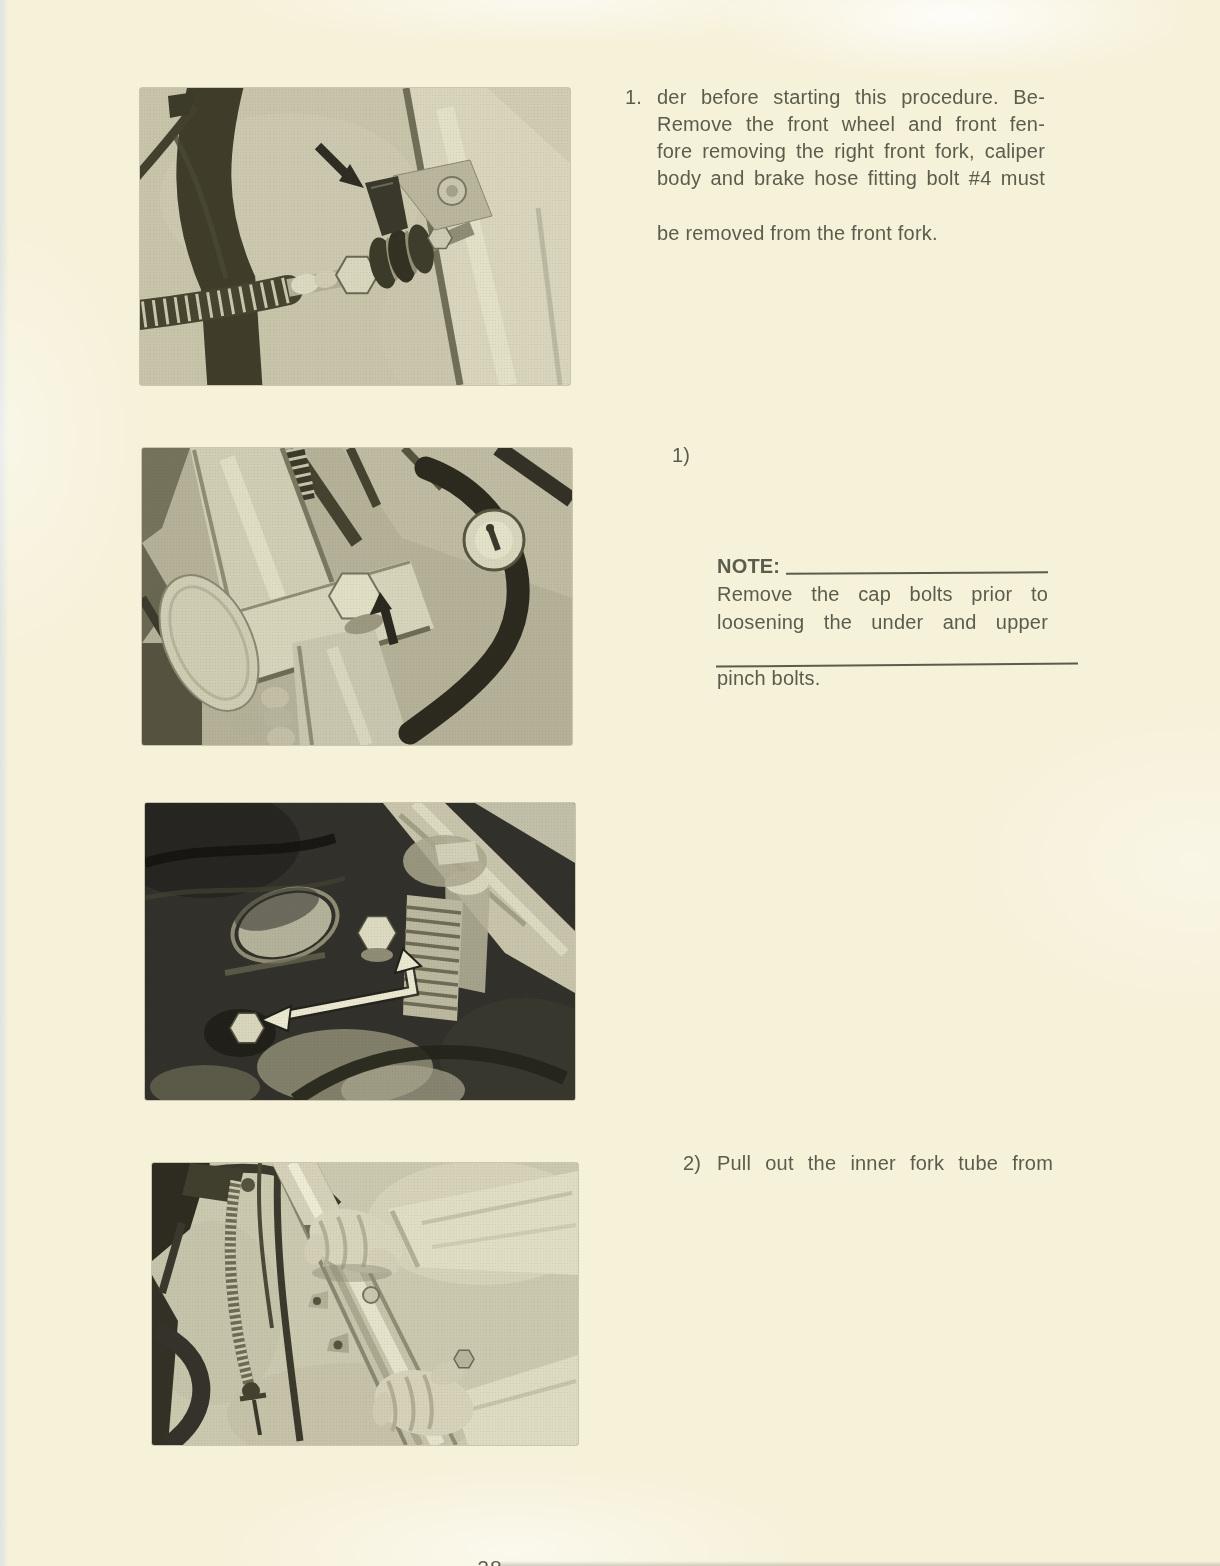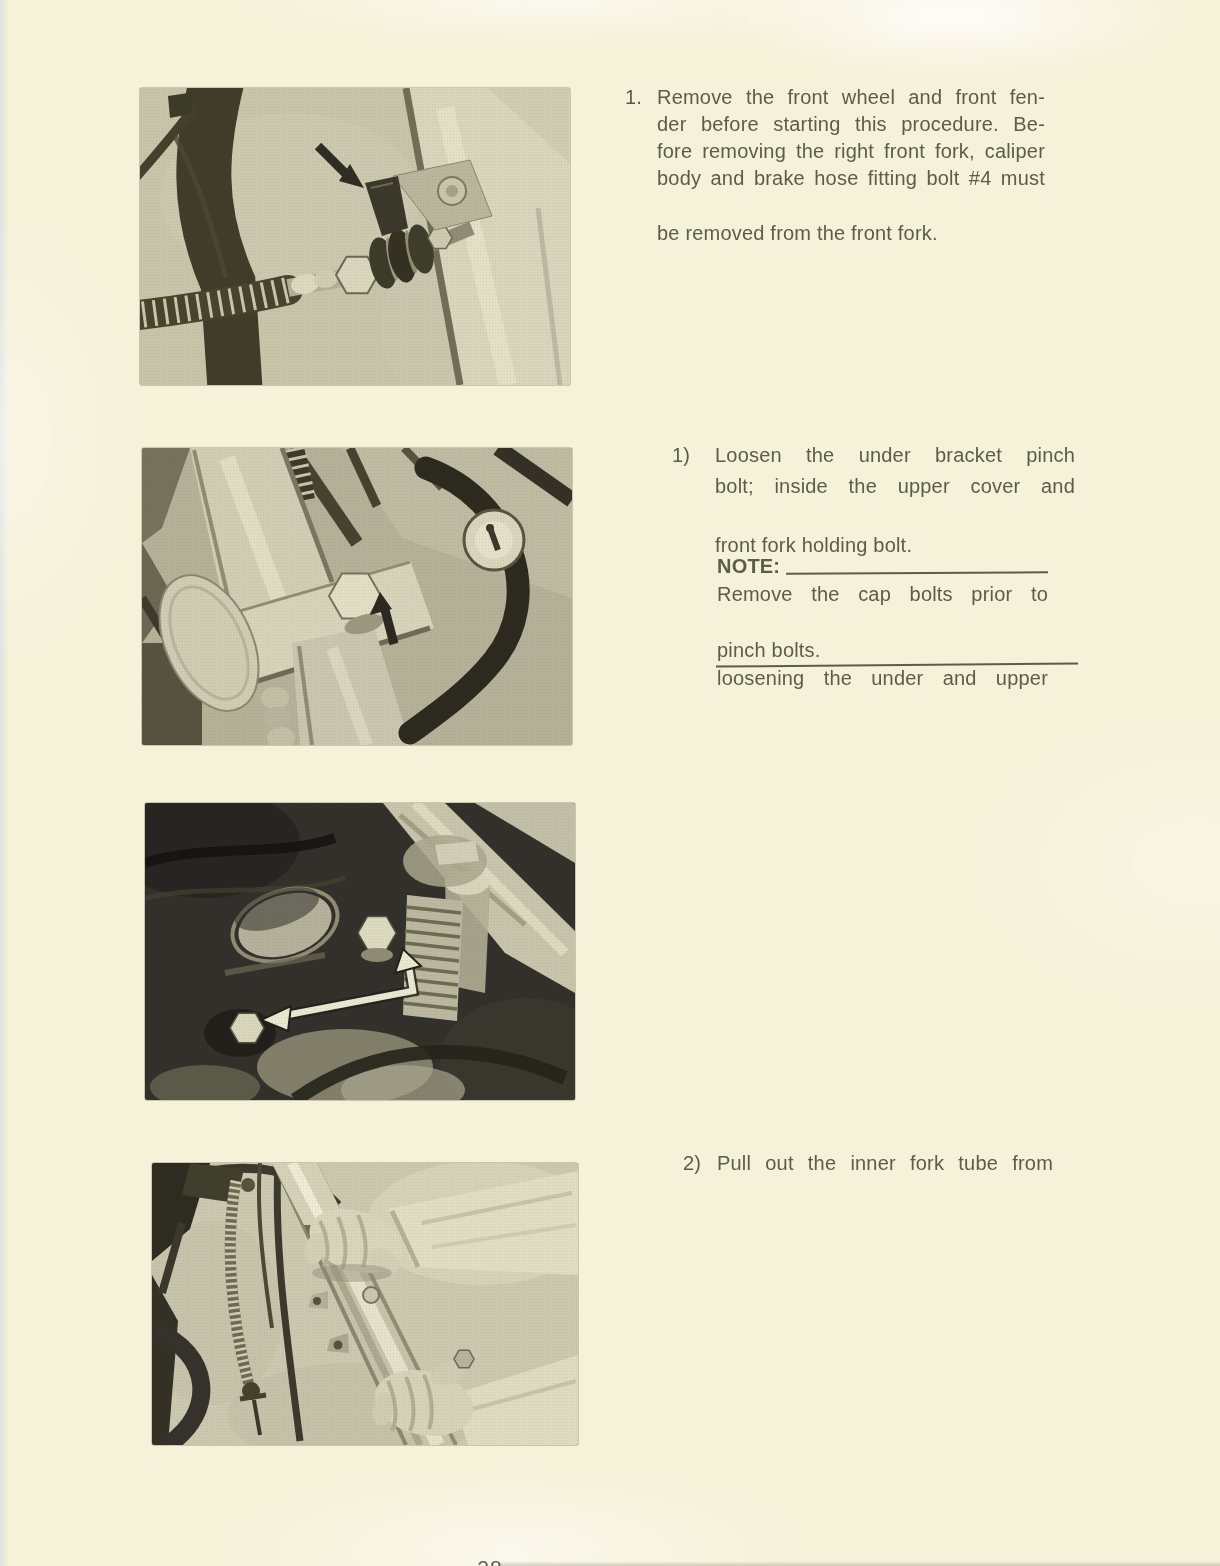--- a/index.html
+++ b/index.html
@@ -287,42 +287,37 @@
       <path d="M236,218 C244,236 246,256 240,268" fill="none" stroke="#b0ad94" stroke-width="4"></path>
       <path d="M254,214 C262,232 264,254 258,268" fill="none" stroke="#b0ad94" stroke-width="4"></path>
       <path d="M272,212 C280,230 282,252 277,266" fill="none" stroke="#b0ad94" stroke-width="4"></path>
       <polygon points="322,196 317,187.3 307,187.3 302,196 307,204.7 317,204.7" fill="#b7b49e" stroke="#6b6852" stroke-width="1.5"></polygon>
     </svg>
     <div class="halftone"></div>
   </figure>
 
   <div class="txt sec1-marker">1.</div>
   <div class="txt sec1-body">
+    <div class="jl">der before starting this procedure.  Be-</div>
     <div class="jl">Remove the front wheel and front fen-</div>
-    <div class="jl">der before starting this procedure.  Be-</div>
     <div class="jl">fore removing the right front fork, caliper</div>
     <div class="jl">body and brake hose fitting bolt #4 must</div>
     <div class="jl last">be removed from the front fork.</div>
   </div>
 
   <div class="txt step1-marker">1)</div>
-  <div class="txt step1-body">
-    <div class="jl">Loosen the under bracket pinch</div>
-    <div class="jl">bolt; inside the upper cover and</div>
-    <div class="jl last">front fork holding bolt.</div>
-  </div>
 
   <div class="txt note-block">
     <div class="note-head">
       <span>NOTE:</span>
       <span class="note-rule"></span>
     </div>
     <div class="jl">Remove the cap bolts prior to</div>
+    <div class="jl">loosening the under and upper</div>
     <div class="jl last">pinch bolts.</div>
-    <div class="jl">loosening the under and upper</div>
   </div>
   <div class="note-bottom-rule"></div>
 
   <div class="txt step2-marker">2)</div>
   <div class="txt step2-body">
     <div class="jl">Pull out the inner fork tube from</div>
   </div>
 
   <div class="txt page-number">– 28 –</div>
 

